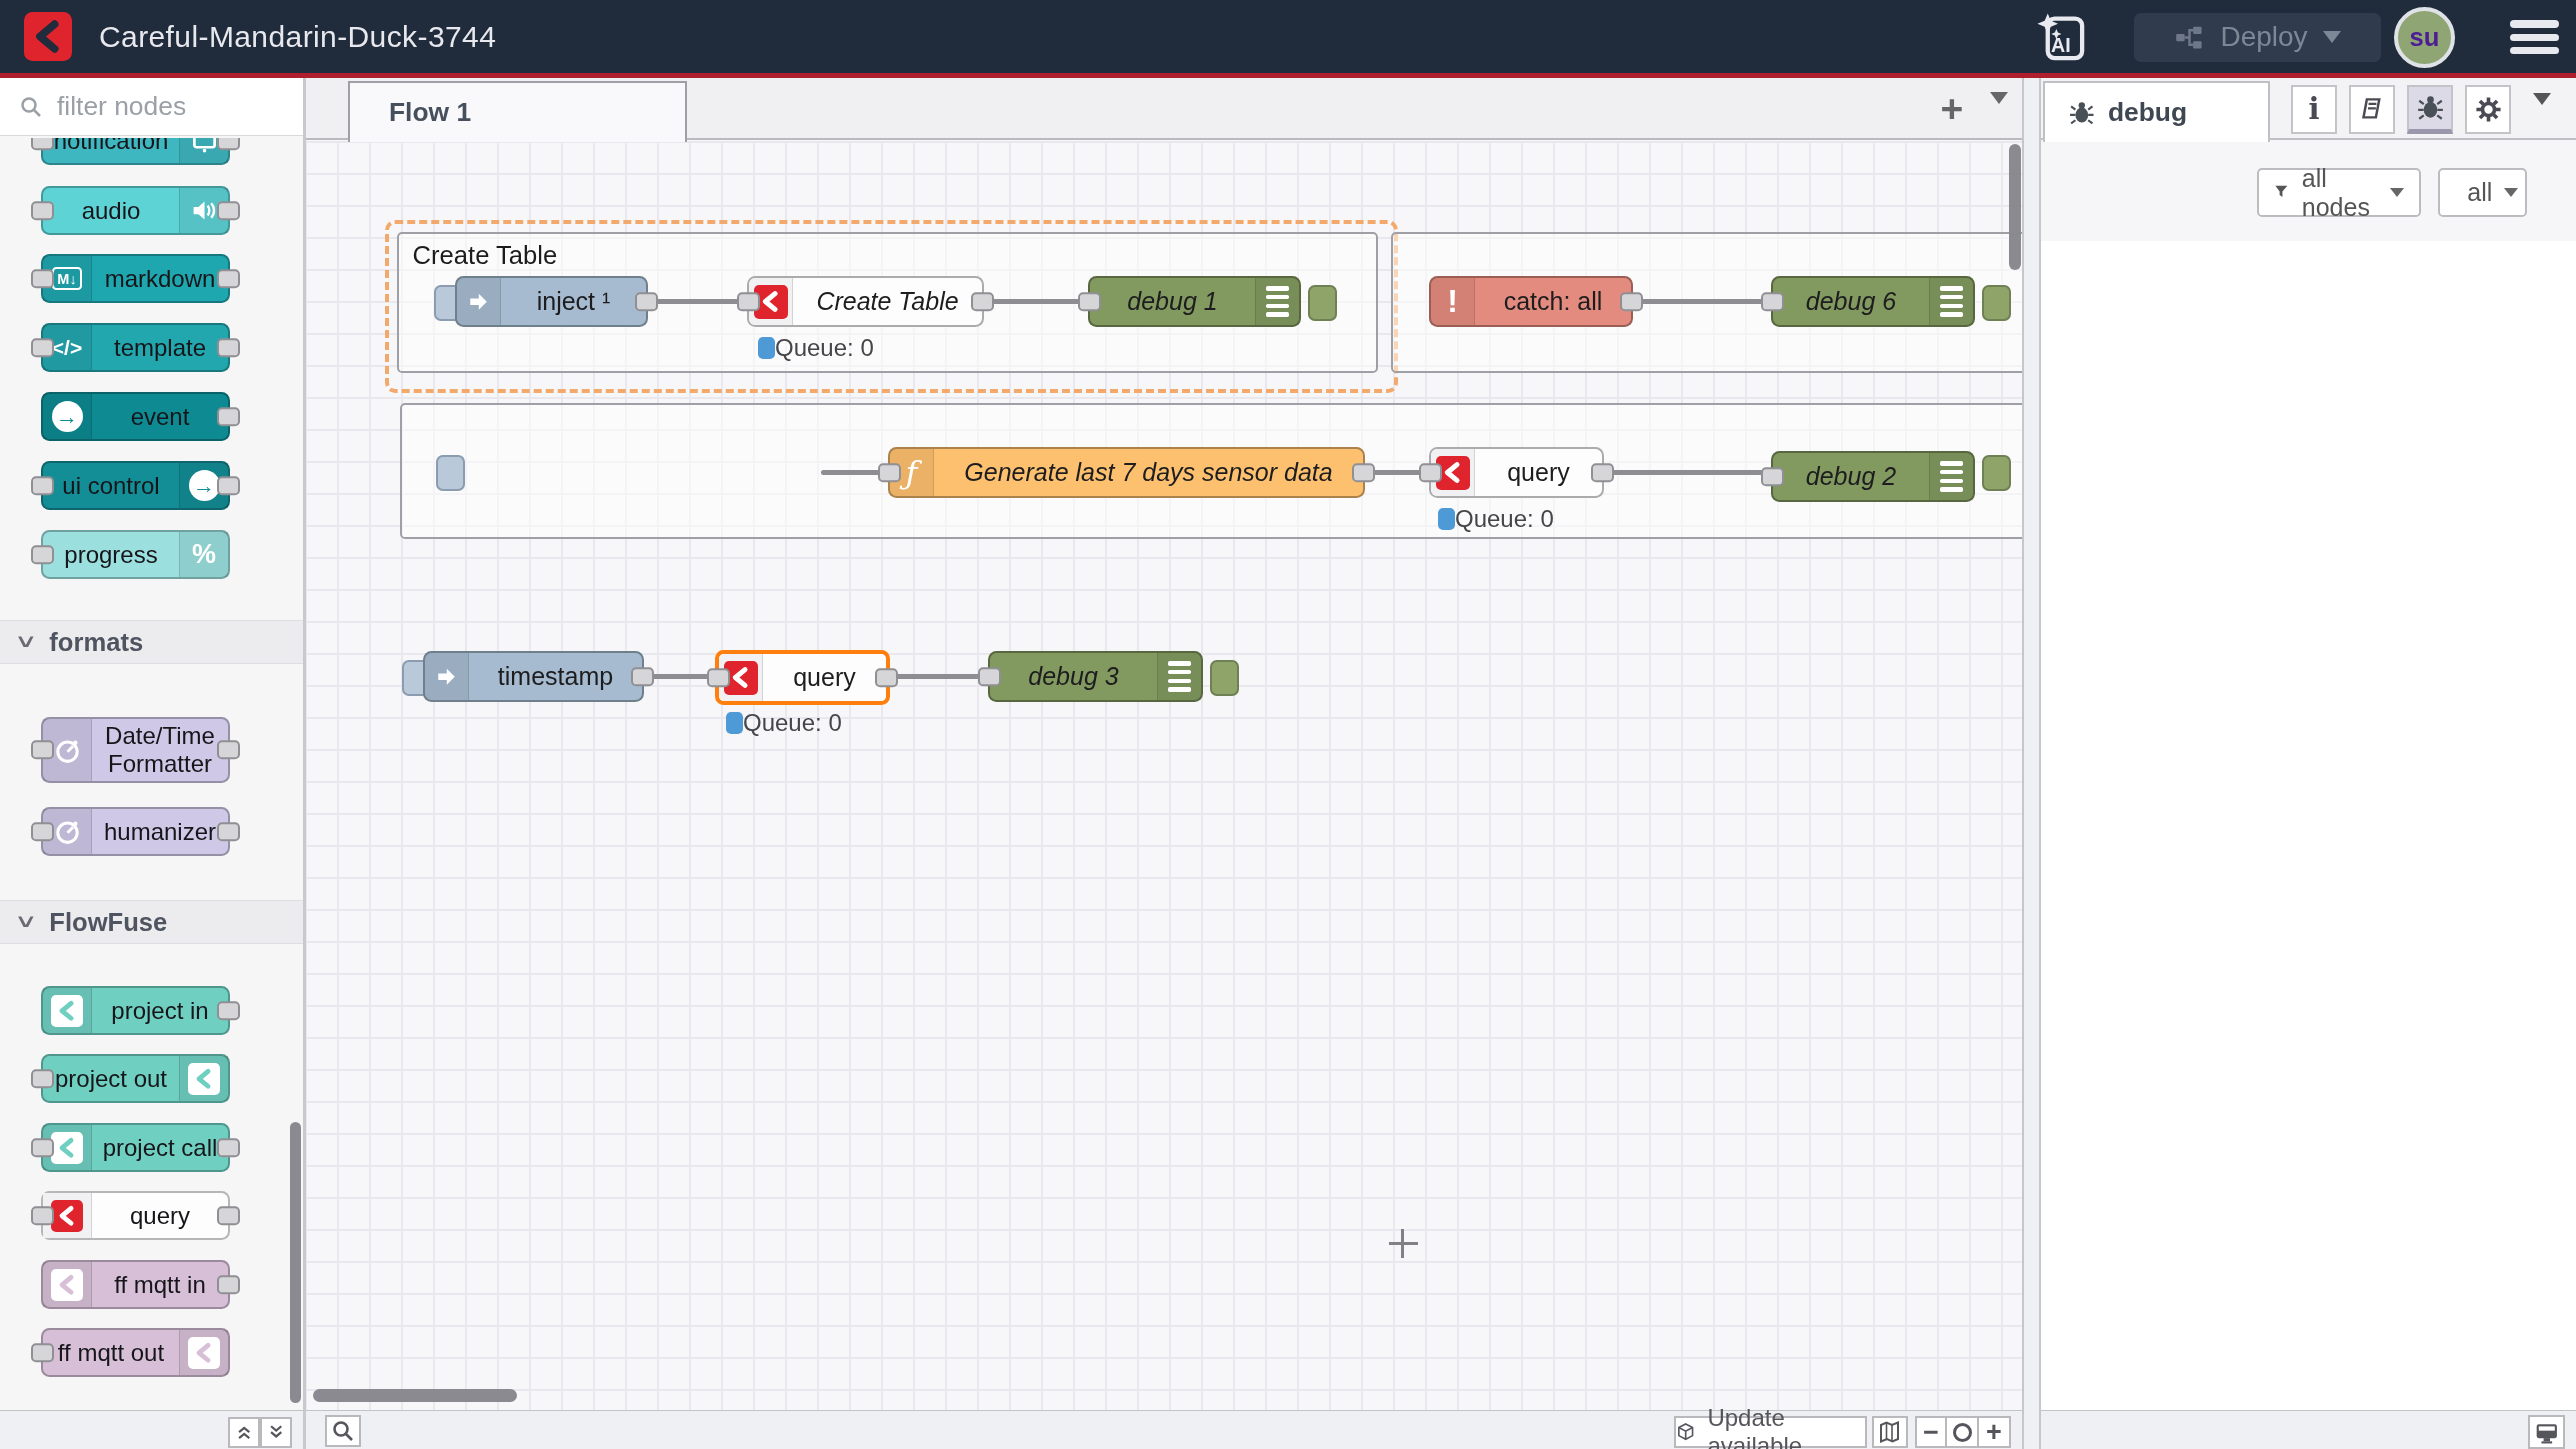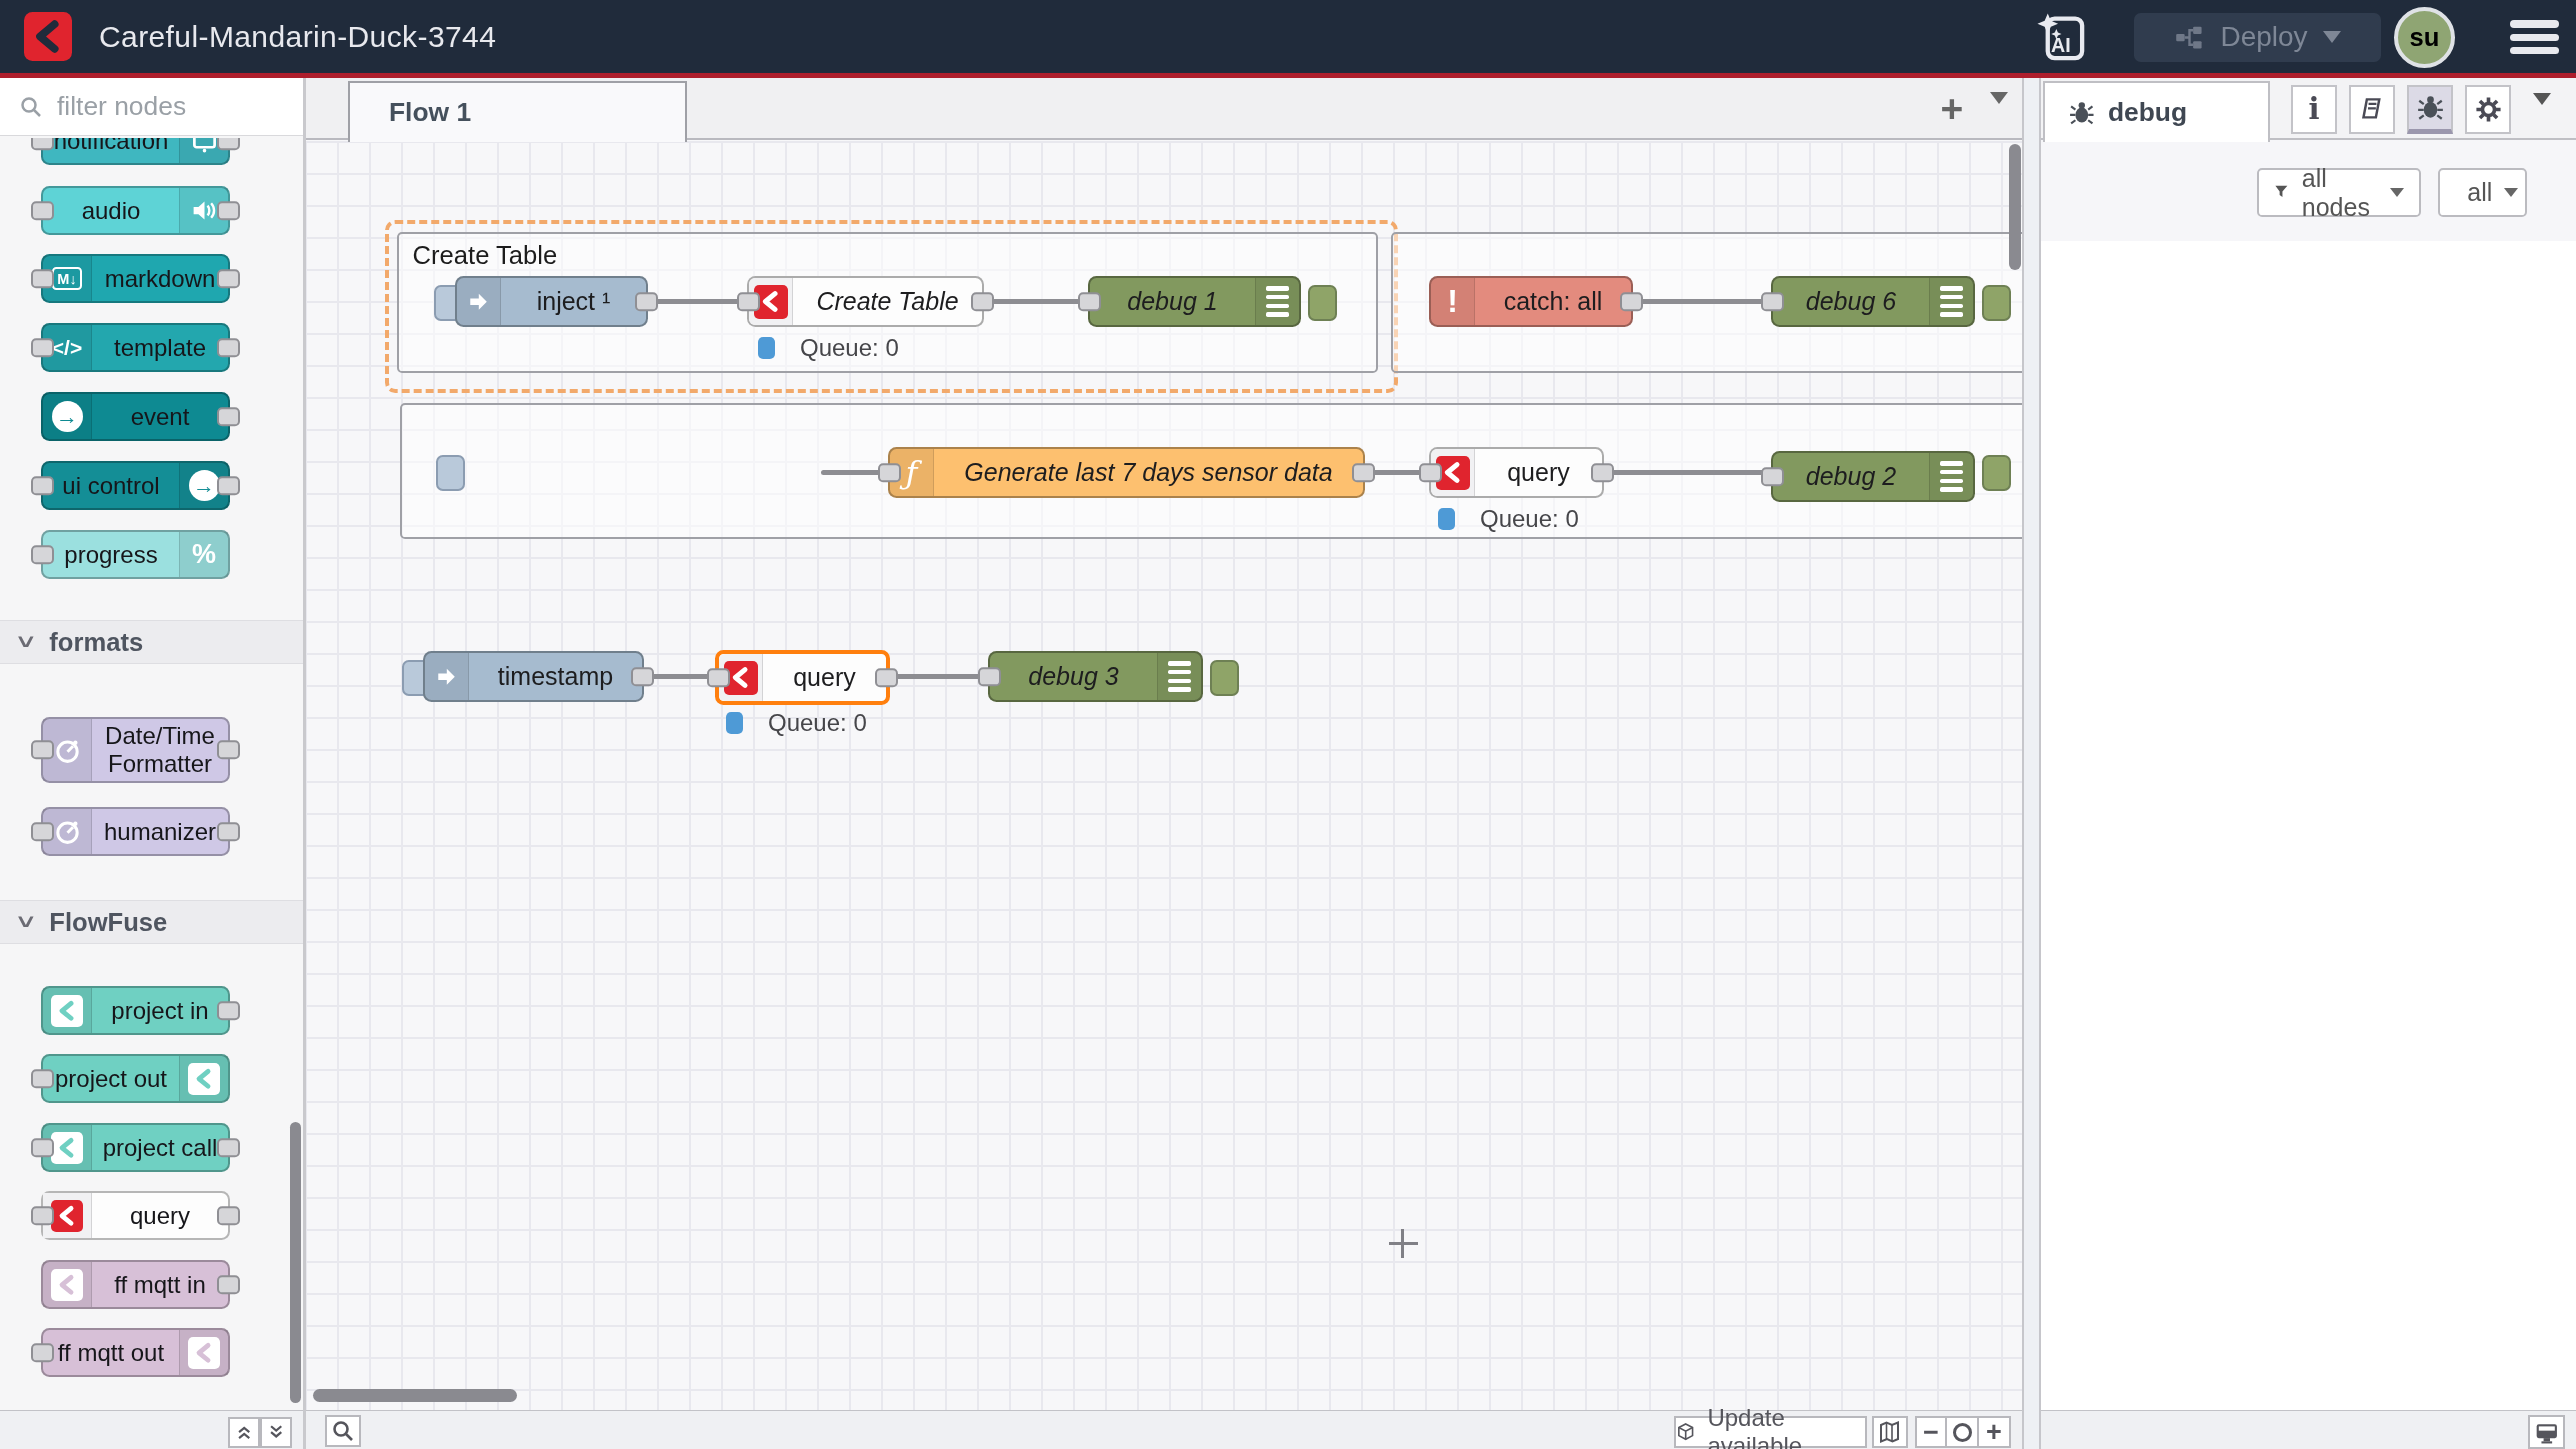--- a/index.html
+++ b/index.html
@@ -11,21 +11,21 @@
   .redline{position:absolute;left:0;top:73px;width:2576px;height:5.1px;background:#ae1e2c;}
   .logo{position:absolute;left:24px;top:12px;width:48px;height:49px;background:#e0242e;border-radius:8.5px;
         display:flex;align-items:center;justify-content:center;}
   .hdr-title{position:absolute;left:99px;top:0;height:73px;display:flex;align-items:center;
              color:#e8e9ee;font-size:30px;font-weight:500;letter-spacing:0.4px;}
   .ai-btn{position:absolute;left:2034px;top:10.2px;width:55px;height:53px;}
   .deploy{position:absolute;left:2134px;top:12.8px;width:247px;height:49px;background:#303c4e;border-radius:6.8px;
           display:flex;align-items:center;justify-content:center;gap:15.3px;color:#7e8796;font-size:28px;}
   .caret{width:0;height:0;border-left:9.4px solid transparent;border-right:9.4px solid transparent;border-top:12px solid #7e8796;}
   .avatar{position:absolute;left:2394px;top:6.8px;width:53px;height:53px;border-radius:50%;background:#8fa573;
-          border:4.3px solid #dfe2e6;display:flex;align-items:center;justify-content:center;color:#000000;font-size:25.6px;font-weight:bold;}
+          border:4.3px solid #dfe2e6;display:flex;align-items:center;justify-content:center;color:#4c1d95;font-size:25.6px;font-weight:bold;}
   .burger{position:absolute;left:2510px;top:20.4px;width:49px;height:34px;display:flex;flex-direction:column;justify-content:space-between;}
   .burger div{height:7.7px;background:#e8e9ee;border-radius:4.3px;}
 
   
   .palette{position:absolute;left:0;top:78px;width:303px;height:1411px;background:#f6f6f7;}
   .pal-border{position:absolute;left:303px;top:78px;width:2.6px;height:1371px;background:#c9c9cd;z-index:30;}
   .psearch{position:absolute;left:0;top:0;width:303px;height:58px;background:#fff;border-bottom:1.7px solid #d9d9dc;
            display:flex;align-items:center;gap:12px;padding-left:19px;box-sizing:border-box;}
   .psearch input{border:none;outline:none;font-size:26.4px;color:#555;width:213px;background:transparent;
                  font-family:"Liberation Sans","DejaVu Sans",sans-serif;}
@@ -74,21 +74,21 @@
   .n-inject{background:#a6bbcf}.n-func{background:#fdc06f}.n-debug{background:#82995f}
   .n-catch{background:#e38b7e}.n-white{background:#fdfdfd}
   .n-sel{border:4.3px solid #ff7f0e;}
   .port{position:absolute;width:19px;height:15.3px;background:#d6d6d9;border:2.6px solid #8f8f94;border-radius:5.1px;top:50%;transform:translateY(-50%);z-index:3;}
   .port.in{left:-12px;} .port.out{right:-12px;}
   .sqbtn{position:absolute;width:29px;height:36px;border-radius:6.8px;box-sizing:border-box;}
   .b-inject{background:#b9c9da;border:2.6px solid #8b9cb1;}
   .b-debug{background:#8fa468;border:2.6px solid #6e8054;}
   .bars{display:flex;flex-direction:column;gap:4.3px;}
   .bars div{width:23px;height:4.3px;background:#fff;border-radius:1.7px;}
-  .status{position:absolute;display:flex;align-items:center;gap:25px;font-size:24px;color:#46464a;}
+  .status{position:absolute;display:flex;align-items:center;gap:0;font-size:24px;color:#46464a;}
   .status .dot{width:17px;height:22px;background:#4e9ad6;border-radius:5.1px;}
   .excl{font-size:32px;font-weight:bold;color:#fff;}
   .fnf{font-family:"DejaVu Serif",serif;font-style:italic;font-size:32px;color:#fff;}
   .fftile{border-radius:5.1px;display:flex;align-items:center;justify-content:center;}
   .xhair-h{position:absolute;width:29px;height:2.6px;background:#808086;}
   .xhair-v{position:absolute;width:2.6px;height:29px;background:#808086;}
   .hscroll{position:absolute;left:7.7px;top:1248px;width:204px;height:12.8px;background:#8a8a90;border-radius:6.8px;}
   .vscroll{position:absolute;left:1704px;top:3.4px;width:12px;height:126px;background:#8a8a90;border-radius:6.8px;}
 
   

